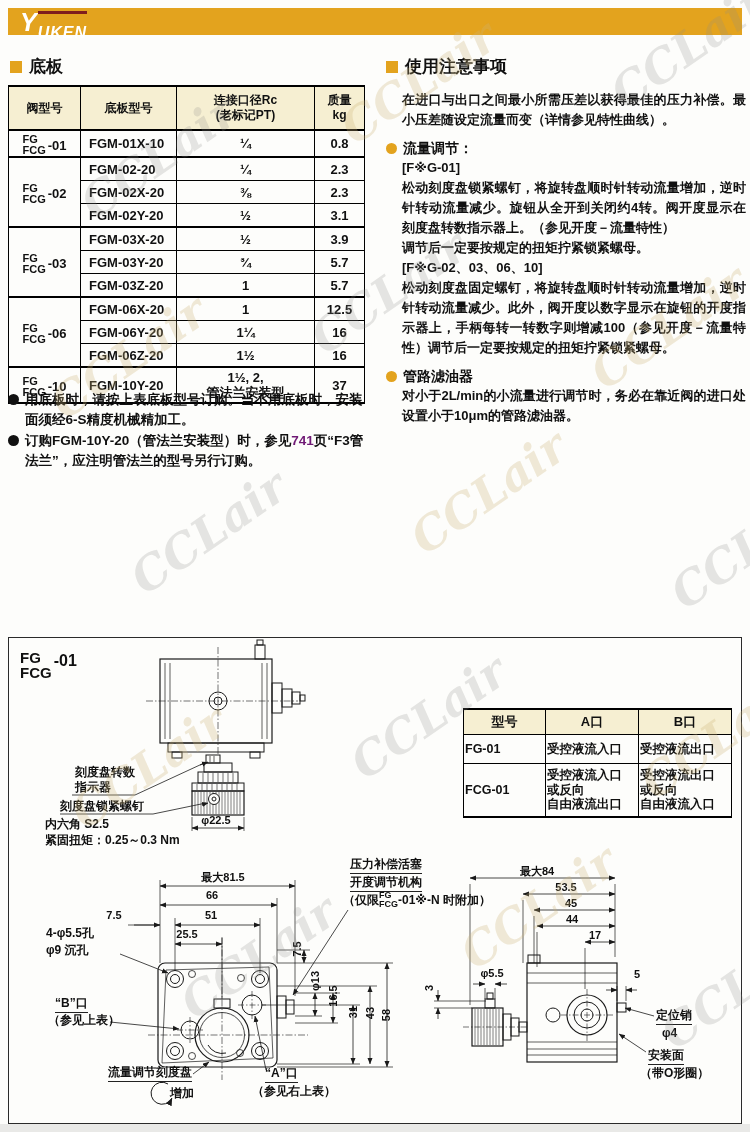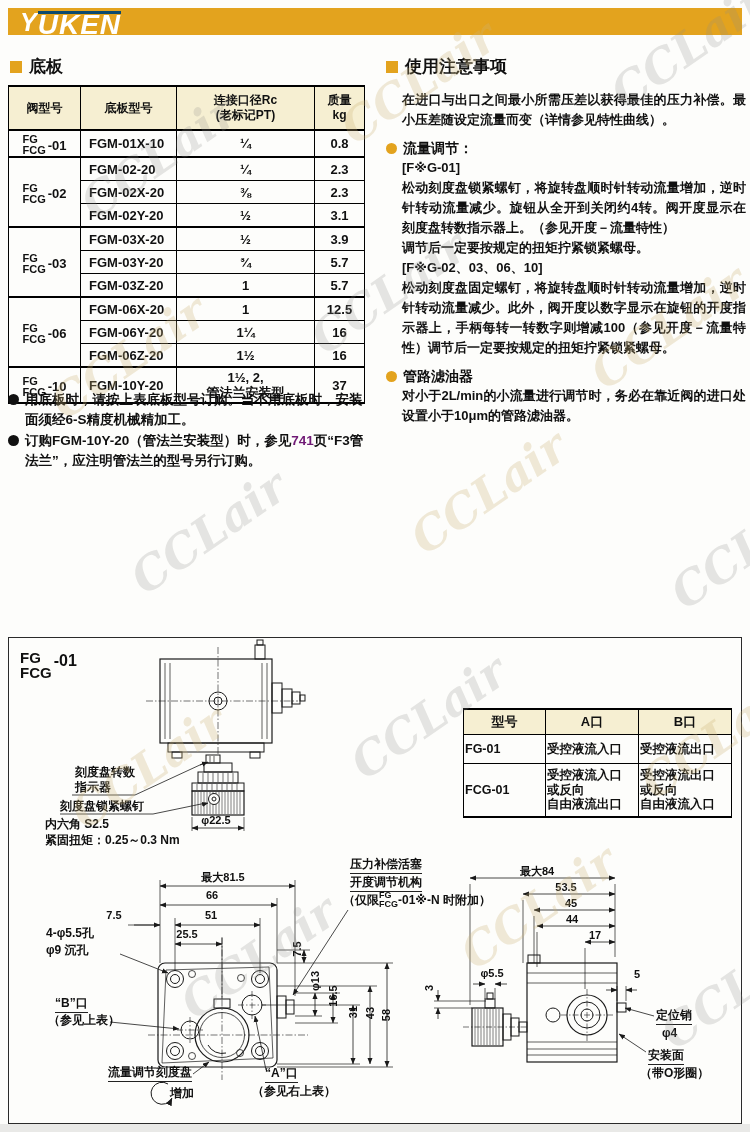--- a/index.html
+++ b/index.html
@@ -3,21 +3,21 @@
 <meta charset="utf-8">
 <style>
   html,body{margin:0;padding:0;background:#ffffff;}
   .page{position:relative;width:750px;height:1132px;background:#fdfdfb;overflow:hidden;
         font-family:"Liberation Sans","DejaVu Sans",sans-serif;color:#101010;}
   
   .topbar{position:absolute;left:8px;top:8px;width:734px;height:27px;background:#E3A31E;}
   .logo{position:absolute;left:12px;top:2px;color:#fff;font-weight:800;font-style:italic;
         letter-spacing:1px;display:flex;align-items:flex-start;}
   .logo .y{font-size:25px;line-height:24px;}
-  .logo .rest{font-size:28px;line-height:20px;border-top:3px solid #0c4a6e;padding-top:1px;margin-top:1px;}
+  .logo .rest{font-size:16px;line-height:20px;border-top:3px solid #7f1d1d;padding-top:9px;margin-top:1px;}
   
   .sec-head{position:absolute;display:flex;align-items:center;}
   .sq{width:12px;height:12px;background:#E3A31E;margin-right:7px;}
   .sec-head .t{font-size:17px;font-weight:800;}
   
   .bp-table{position:absolute;left:8px;top:85px;width:356px;border-collapse:collapse;
             border-top:2.5px solid #000;border-bottom:2.5px solid #000;table-layout:fixed;}
   .bp-table th{background:#F6EFD2;font-size:12px;font-weight:700;height:40px;border:1px solid #000;
             border-bottom:2px solid #000;white-space:pre-line;line-height:15px;}
   .bp-table td{border:1px solid #000;font-size:13px;font-weight:600;height:22px;padding:0 4px;}

